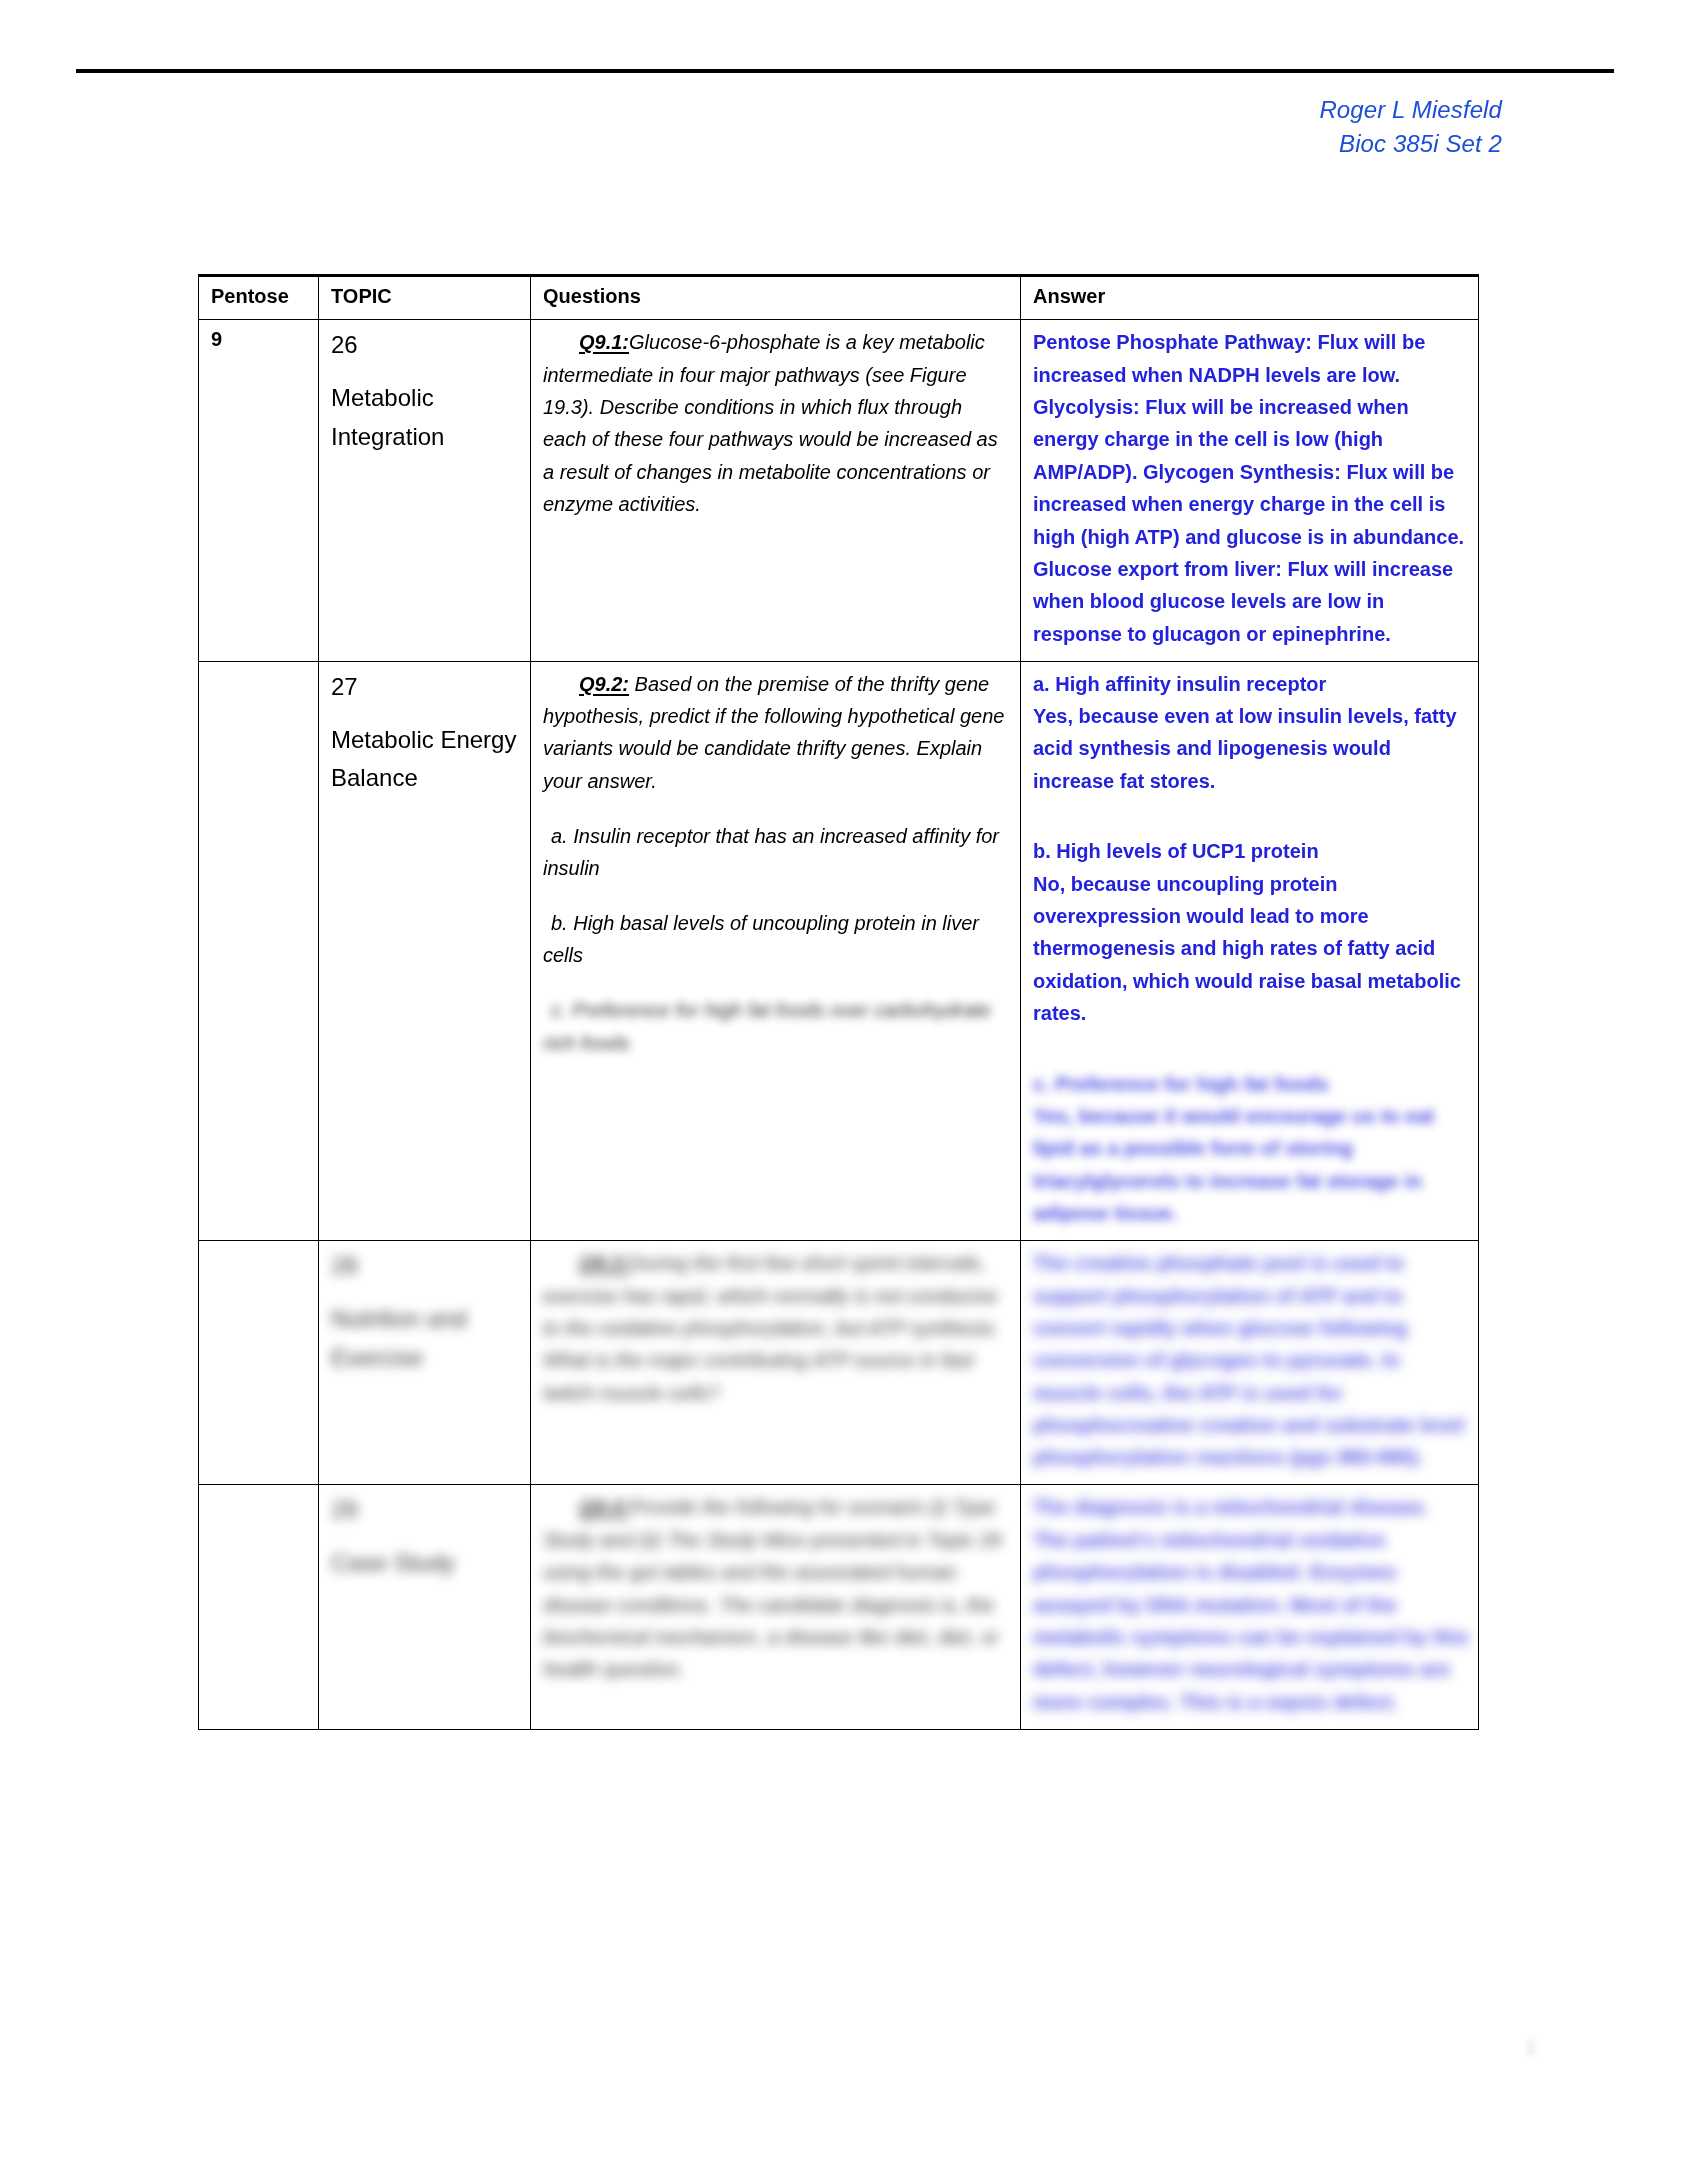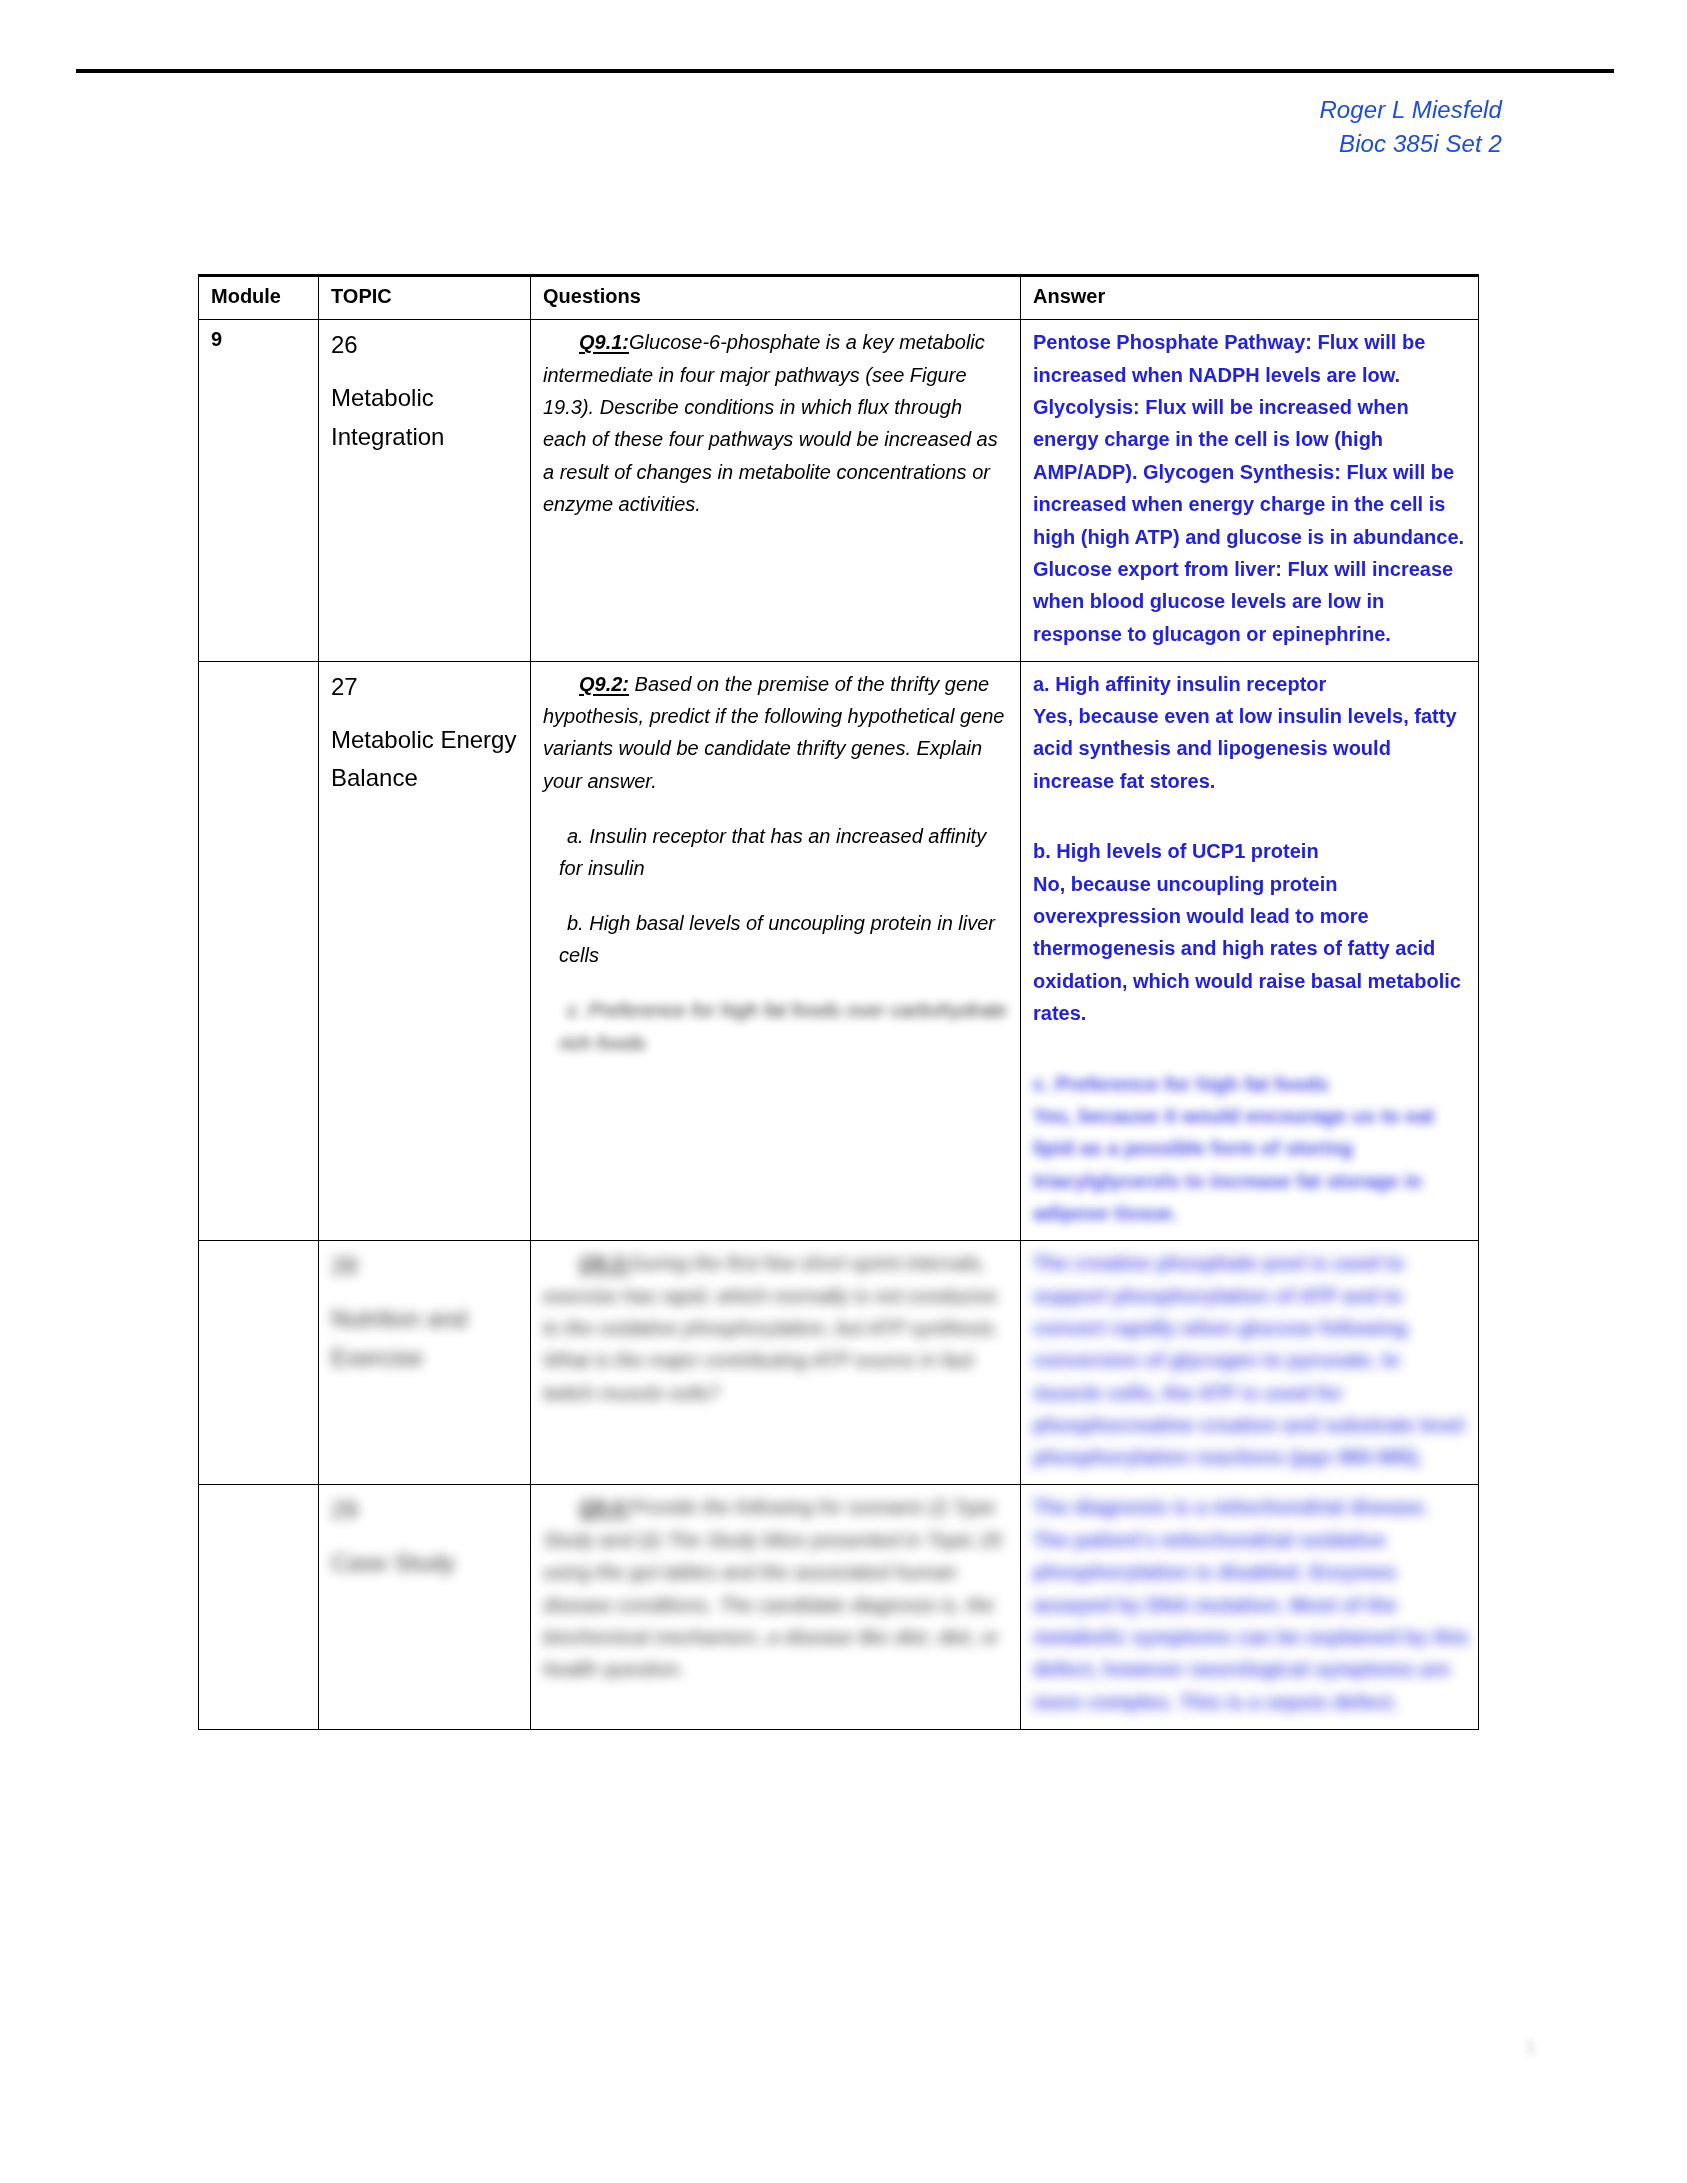--- a/index.html
+++ b/index.html
@@ -115,21 +115,20 @@
     font-style: italic;
     text-decoration: underline;
     text-underline-offset: 2.6px;
     text-decoration-thickness: 2px;
     margin-left: 36px;
   }
   .q-body { }
   .q-sub {
     margin-top: 22.5px;
     text-indent: 8px;
-    margin-left: 16px;
   }
 
   .cell-answer {
     font-size: 20px;
     font-weight: bold;
     line-height: 1.62;
     color: #2222dd;
   }
   .cell-answer .u {
     text-underline-offset: 2.6px;
@@ -172,21 +171,21 @@
 
   <table class="qtable">
     <colgroup>
       <col class="c-module">
       <col class="c-topic">
       <col class="c-question">
       <col class="c-answer">
     </colgroup>
     <thead>
       <tr>
-        <th>Module</th>
+        <th>Pentose</th>
         <th>TOPIC</th>
         <th>Questions</th>
         <th>Answer</th>
       </tr>
     </thead>
     <tbody>
 
       <tr>
         <td class="cell-module">9</td>
         <td class="cell-topic">

